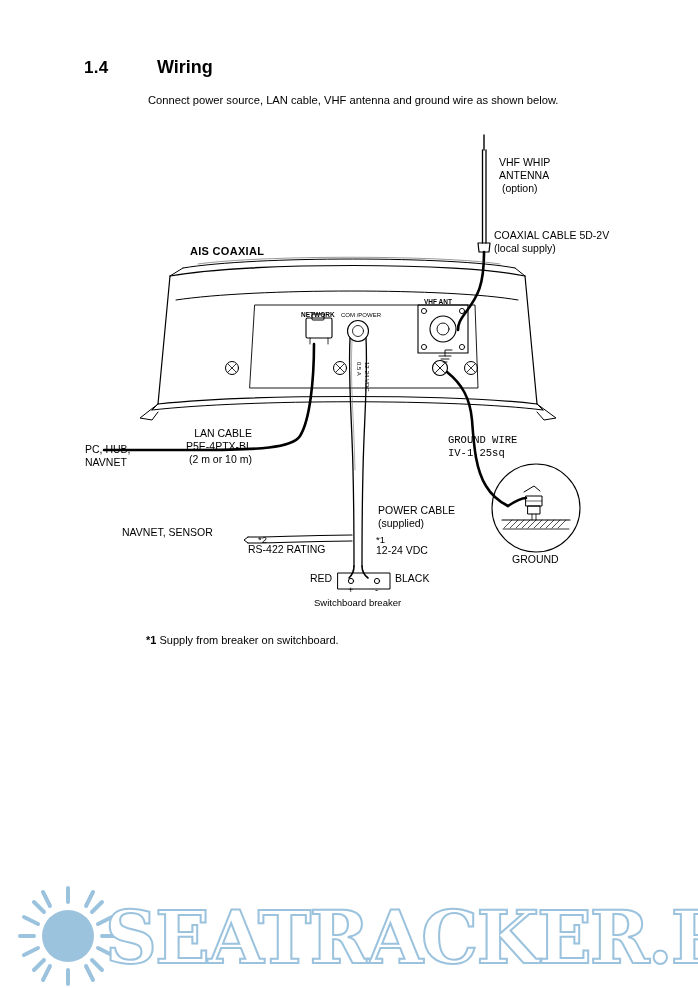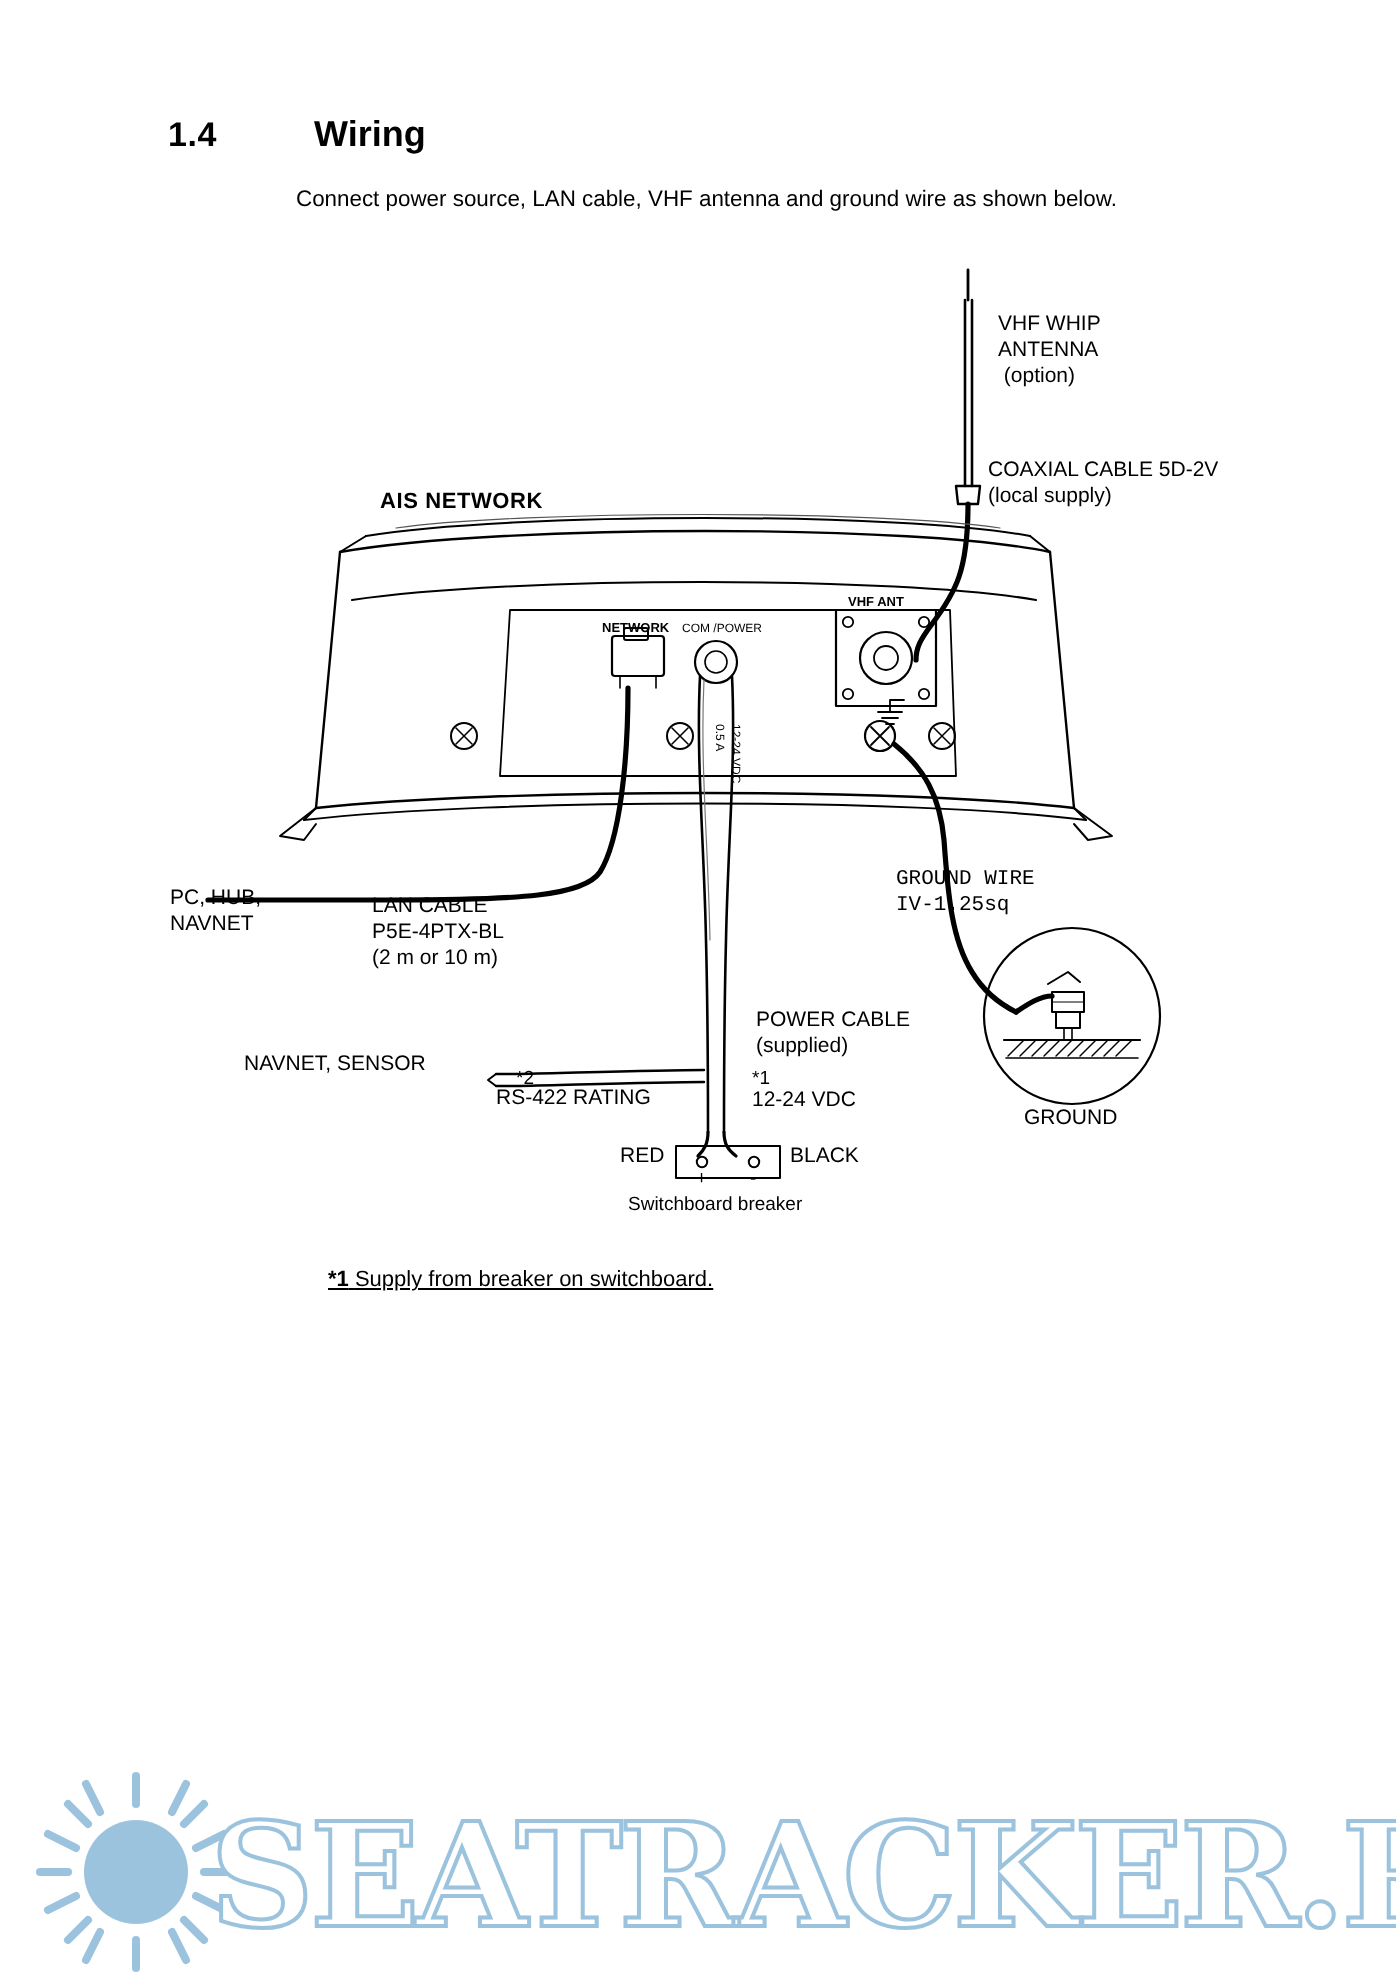--- a/index.html
+++ b/index.html
@@ -216,31 +216,31 @@
       </g>
     </svg>
   </div>
 
   <div class="lbl" style="left:499px; top:156px;">VHF WHIP
 ANTENNA
  (option)</div>
   <div class="lbl" style="left:494px; top:229px;">COAXIAL CABLE 5D-2V
 (local supply)</div>
 
-  <div class="lbl bold" style="left:190px; top:245px;">AIS NETWORK</div>
+  <div class="lbl bold" style="left:190px; top:245px;">AIS COAXIAL</div>
 
   <div class="lbl tiny" style="left:301px; top:308px;">NETWORK</div>
   <div class="lbl tiny2" style="left:341px; top:309px;">COM /POWER</div>
   <div class="lbl tiny" style="left:424px; top:295px;">VHF ANT</div>
   <div class="lbl tiny2" style="left:371px; top:362px; transform: rotate(90deg); transform-origin: left top; line-height:8px;">12-24 VDC
 0.5 A</div>
 
   <div class="lbl" style="left:85px; top:443px;">PC, HUB,
 NAVNET</div>
-  <div class="lbl" style="left:186px; top:447px;">LAN CABLE
+  <div class="lbl" style="left:186px; top:427px;text-align:right;">LAN CABLE
 P5E-4PTX-BL
 (2 m or 10 m)</div>
 
   <div class="lbl" style="left:448px; top:434px;font-family:Liberation Mono, monospace;">GROUND WIRE
 IV-1.25sq</div>
   <div class="lbl" style="left:512px; top:553px;">GROUND</div>
 
   <div class="lbl" style="left:122px; top:526px;">NAVNET, SENSOR</div>
   <div class="lbl" style="left:248px; top:543px;">RS-422 RATING</div>
   <div class="lbl small" style="left:258px; top:533px;">*2</div>
@@ -249,21 +249,21 @@
 (supplied)</div>
   <div class="lbl small" style="left:376px; top:533px;">*1</div>
   <div class="lbl" style="left:376px; top:544px;text-align:right;">12-24 VDC</div>
 
   <div class="lbl" style="left:310px; top:572px;">RED</div>
   <div class="lbl" style="left:395px; top:572px;">BLACK</div>
   <div class="lbl small" style="left:348px; top:583px;">+</div>
   <div class="lbl small" style="left:375px; top:583px;">-</div>
   <div class="lbl small" style="left:314px; top:596px;">Switchboard breaker</div>
 
-  <div class="fn" style="left:164px; top:632px;text-decoration:underline;">
+  <div class="fn" style="left:146px; top:632px;">
     <b>*1</b>
     <span>Supply from breaker on switchboard.</span>
   </div>
 
   <div class="pageno">4</div>
 
   <div class="wm">
     <svg width="698" height="108" viewBox="0 0 698 108" xmlns="http://www.w3.org/2000/svg">
       <g fill="none" stroke="#9cc3de" stroke-width="3">
         <circle cx="68" cy="56" r="26" fill="#9cc3de" stroke="none"></circle>

